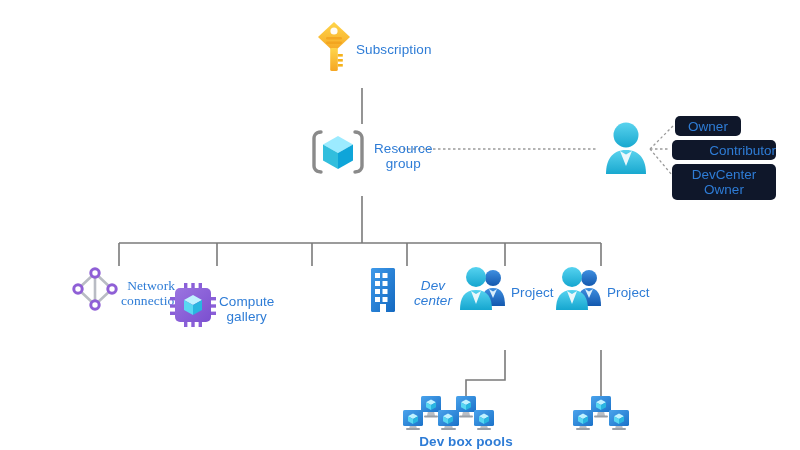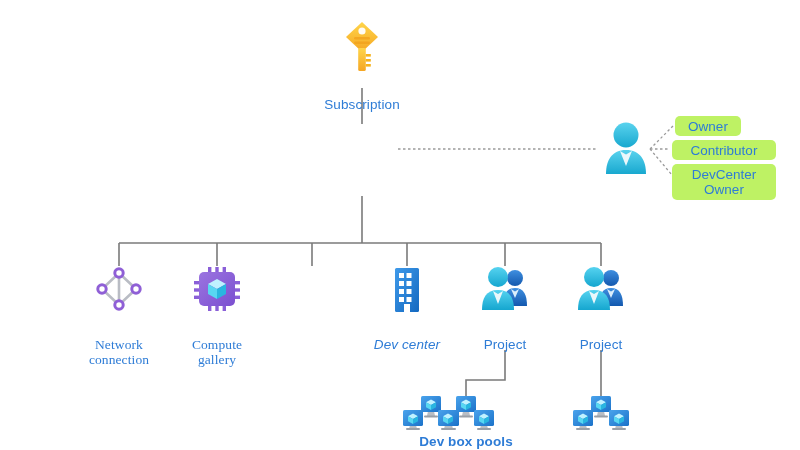--- a/index.html
+++ b/index.html
@@ -1,24 +1,24 @@
 <!DOCTYPE html>
 <html><head>
 <meta charset="utf-8">
 <style>
   html,body{margin:0;padding:0;background:#ffffff;}
   body{width:800px;height:450px;position:relative;overflow:hidden;
        font-family:"Liberation Sans","DejaVu Sans",sans-serif;}
   .stage{position:absolute;inset:0;}
   svg.wires{position:absolute;left:0;top:0;width:800px;height:450px;pointer-events:none;}
-  .node{position:absolute;display:flex;flex-direction:column;align-items:center;gap:16px;}
+  .node{position:absolute;display:flex;flex-direction:row;align-items:center;}
   .node .icon{display:block;}
   .label{color:#2e7cd6;font-size:13.5px;line-height:15px;text-align:center;
          white-space:pre-line;margin-top:3px;letter-spacing:.1px;}
-  .badge{position:absolute;background:#bef264;border-radius:5px;color:#2e7cd6;
+  .badge{position:absolute;background:#0f172a;border-radius:5px;color:#2e7cd6;
          font-size:13.5px;line-height:15px;text-align:center;
          display:flex;align-items:center;justify-content:center;}
 </style>
 </head>
 <body>
 
 <div class="stage">
 
   <svg class="wires" viewBox="0 0 800 450" xmlns="http://www.w3.org/2000/svg">
     <g stroke="#7a7a7a" stroke-width="1.6" fill="none">
@@ -65,41 +65,57 @@
         <rect x="14" y="23.5" width="16" height="2.4" rx="1.2" fill="#f0a01c" opacity=".75"></rect>
         <rect x="18.2" y="30" width="7.6" height="23" rx="1.6" fill="url(#gKey)"></rect>
         <rect x="25.8" y="36" width="5" height="2.6" fill="#f6b21b"></rect>
         <rect x="25.8" y="41" width="5" height="2.6" fill="#f6b21b"></rect>
         <rect x="25.8" y="46" width="5" height="2.6" fill="#f6b21b"></rect>
       </svg>
     </span>
     <span class="label">Subscription</span>
   </div>
 
+  <div class="node" style="left:302px;top:124px;width:120px;">
+    <span class="icon">
+      <svg width="72" height="56" viewBox="0 0 72 56" xmlns="http://www.w3.org/2000/svg">
+        <g stroke="#8a8a8a" stroke-width="3.4" fill="none" stroke-linecap="round">
+          <path d="M19 8 C12 8 12 14 12 14 L12 42 C12 42 12 48 19 48"></path>
+          <path d="M53 8 C60 8 60 14 60 14 L60 42 C60 42 60 48 53 48"></path>
+        </g>
+        <g>
+          <path d="M36 12 L51 20.5 L36 29 L21 20.5 Z" fill="#9cebff"></path>
+          <path d="M21 20.5 L36 29 L36 45 L21 36.5 Z" fill="#32bedd"></path>
+          <path d="M51 20.5 L36 29 L36 45 L51 36.5 Z" fill="#0ea5d9"></path>
+        </g>
+      </svg>
+    </span>
+    <span class="label">Resource group</span>
+  </div>
 
   <div class="node" style="left:598px;top:118px;width:56px;">
     <span class="icon">
       <svg width="56" height="62" viewBox="0 0 56 62" xmlns="http://www.w3.org/2000/svg">
         <defs>
           <linearGradient id="gUser" x1="0" y1="0" x2="0" y2="1">
             <stop offset="0" stop-color="#5ad3ee"></stop>
               <stop offset="1" stop-color="#18a8cf"></stop>
           </linearGradient>
         </defs>
         <circle cx="28" cy="17" r="12.5" fill="url(#gUser)"></circle>
         <path d="M28 32 C14 32 8 42 8 56 L48 56 C48 42 42 32 28 32 Z" fill="url(#gUser)"></path>
         <path d="M22 33 L28 48 L34 33 L28 36.5 Z" fill="#eaf7fb"></path>
       </svg>
     </span>
   </div>
 
   <div class="badge" style="left:675px;top:116px;width:66px;height:20px;">
     <span>Owner</span>
   </div>
-  <div class="badge" style="left:672px;top:140px;width:104px;height:20px;">
+  <div class="badge" style="left:672px;top:140px;width:104px;height:20px;justify-content:flex-end;">
     <span>Contributor</span>
   </div>
   <div class="badge" style="left:672px;top:164px;width:104px;height:36px;">
     <span>DevCenter
 Owner</span>
   </div>
 
   <div class="node" style="left:69px;top:264px;width:100px;font-family:Liberation Serif, serif;">
     <span class="icon">
       <svg width="52" height="50" viewBox="0 0 52 50" xmlns="http://www.w3.org/2000/svg">
@@ -112,21 +128,21 @@
           <circle cx="43" cy="25" r="4.2"></circle>
           <circle cx="26" cy="41" r="4.2"></circle>
           <circle cx="9" cy="25" r="4.2"></circle>
         </g>
       </svg>
     </span>
     <span class="label">Network
 connection</span>
   </div>
 
-  <div class="node" style="left:167px;top:264px;width:100px;font-family:Liberation Serif, serif;">
+  <div class="node" style="left:167px;top:280px;width:100px;">
     <span class="icon">
       <svg width="52" height="50" viewBox="0 0 52 50" xmlns="http://www.w3.org/2000/svg">
         <defs>
           <linearGradient id="gChip" x1="0" y1="0" x2="1" y2="1">
             <stop offset="0" stop-color="#9b74e0"></stop>
               <stop offset="1" stop-color="#7b4fd0"></stop>
           </linearGradient>
         </defs>
         <g fill="#8a5fd8">
           <rect x="17" y="3" width="3.4" height="6"></rect>

